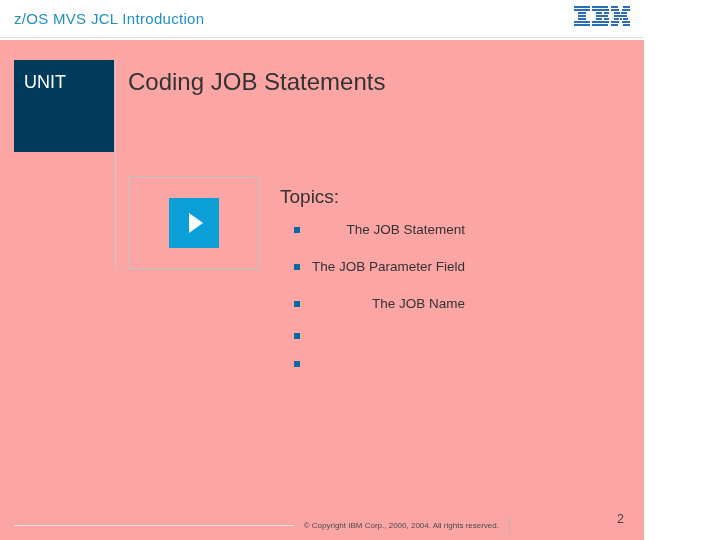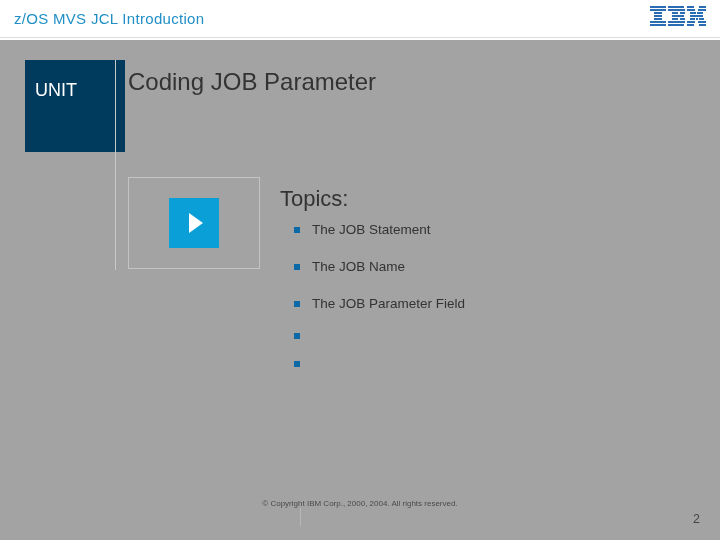--- a/index.html
+++ b/index.html
@@ -1,42 +1,42 @@
 <!DOCTYPE html>
 <html><head>
 <meta charset="utf-8">
 <style>
   * { margin: 0; padding: 0; box-sizing: border-box; }
   html, body { width: 720px; height: 540px; font-family: Arial, Helvetica, sans-serif; color: #333; }
-  .slide { position: relative; width: 720px; height: 540px; background: #a3a3a3; }
+  .slide { position: relative; width: 644px; height: 540px; background: #fca5a5; }
 
   .top-bar { position: absolute; top: 0; left: 0; right: 0; height: 40px; background: #fff; }
   .top-title { position: absolute; left: 14px; top: 10px; font-size: 15px; color: #1f8fc6; letter-spacing: 0.3px; }
   .top-rule { position: absolute; left: 0; right: 0; top: 37px; height: 1px; background: #dcdcdc; }
   .logo { position: absolute; right: 14px; top: 6px; }
   .logo svg { width: 56px; height: 22px; display: block; }
 
-  .unit-box { position: absolute; left: 25px; top: 60px; width: 100px; height: 92px; background: #003a5d; color: #fff; display: flex; align-items: flex-start; justify-content: flex-start; padding: 20px 10px; }
+  .unit-box { position: absolute; left: 14px; top: 60px; width: 100px; height: 92px; background: #003a5d; color: #fff; display: flex; align-items: flex-start; justify-content: flex-start; padding: 12px 10px; }
   .unit-box span { font-size: 18px; font-weight: 400; }
 
   .coding-title { position: absolute; left: 128px; top: 68px; font-size: 24px; color: #333; font-weight: 400; }
   .divider-right { position: absolute; left: 115px; top: 60px; width: 1px; height: 210px; background: #c9c9c9; }
 
   .play-box { position: absolute; left: 128px; top: 177px; width: 132px; height: 92px; border: 1px solid #c4c4c4; display: flex; align-items: center; justify-content: center; }
   .play-inner { width: 50px; height: 50px; background: #0b9fd8; display: flex; align-items: center; justify-content: center; }
   .tri { width: 0; height: 0; border-left: 14px solid #fff; border-top: 10px solid transparent; border-bottom: 10px solid transparent; margin-left: 3px; }
 
-  .topics-label { position: absolute; left: 280px; top: 186px; font-size: 22px; color: #333; }
+  .topics-label { position: absolute; left: 280px; top: 186px; font-size: 19px; color: #333; }
 
   .topics-list { position: absolute; left: 294px; top: 222px; }
-  .topics-list .item { display: flex; align-items: center; margin-bottom: 22px; }
+  .topics-list .item { display: flex; align-items: center; margin-bottom: 22px; justify-content: space-between; }
   .topics-list .bullet { width: 6px; height: 6px; background: #0b6aa6; margin-right: 12px; flex-shrink: 0; }
   .topics-list .txt { font-size: 13.5px; color: #333; }
 
-  .footer { position: absolute; left: 14px; right: 14px; bottom: 14px; display: flex; align-items: center; flex-direction: column; }
+  .footer { position: absolute; left: 14px; right: 14px; bottom: 6px; display: flex; align-items: center; }
   .foot-line { flex: 1; height: 1px; background: #e2e2e2; }
   .copyright { font-size: 8px; color: #4a4a4a; margin: 0 10px; white-space: nowrap; }
   .foot-sep { width: 1px; height: 18px; background: #b7b7b7; margin-right: 120px; }
   .page-num { position: absolute; right: 20px; bottom: 14px; font-size: 12.5px; color: #444; }
 </style>
 </head>
 <body>
 
 <div class="slide">
 
@@ -80,42 +80,42 @@
     </div>
   </div>
   <div class="top-rule"></div>
 
   <div class="unit-box">
     <span>UNIT</span>
   </div>
 
   <div class="divider-right"></div>
 
-  <div class="coding-title">Coding JOB Parameter</div>
+  <div class="coding-title">Coding JOB Statements</div>
 
   <div class="play-box">
     <div class="play-inner">
       <div class="tri"></div>
     </div>
   </div>
 
   <div class="topics-label">Topics:</div>
 
   <div class="topics-list">
     <div class="item">
         <div class="bullet"></div>
         <span class="txt">The JOB Statement</span>
       </div>
     <div class="item">
         <div class="bullet"></div>
-        <span class="txt">The JOB Name</span>
+        <span class="txt">The JOB Parameter Field</span>
       </div>
     <div class="item">
         <div class="bullet"></div>
-        <span class="txt">The JOB Parameter Field</span>
+        <span class="txt">The JOB Name</span>
       </div>
     <div class="item">
         <div class="bullet"></div>
       </div>
     <div class="item">
         <div class="bullet"></div>
       </div>
   </div>
 
   <div class="footer">

